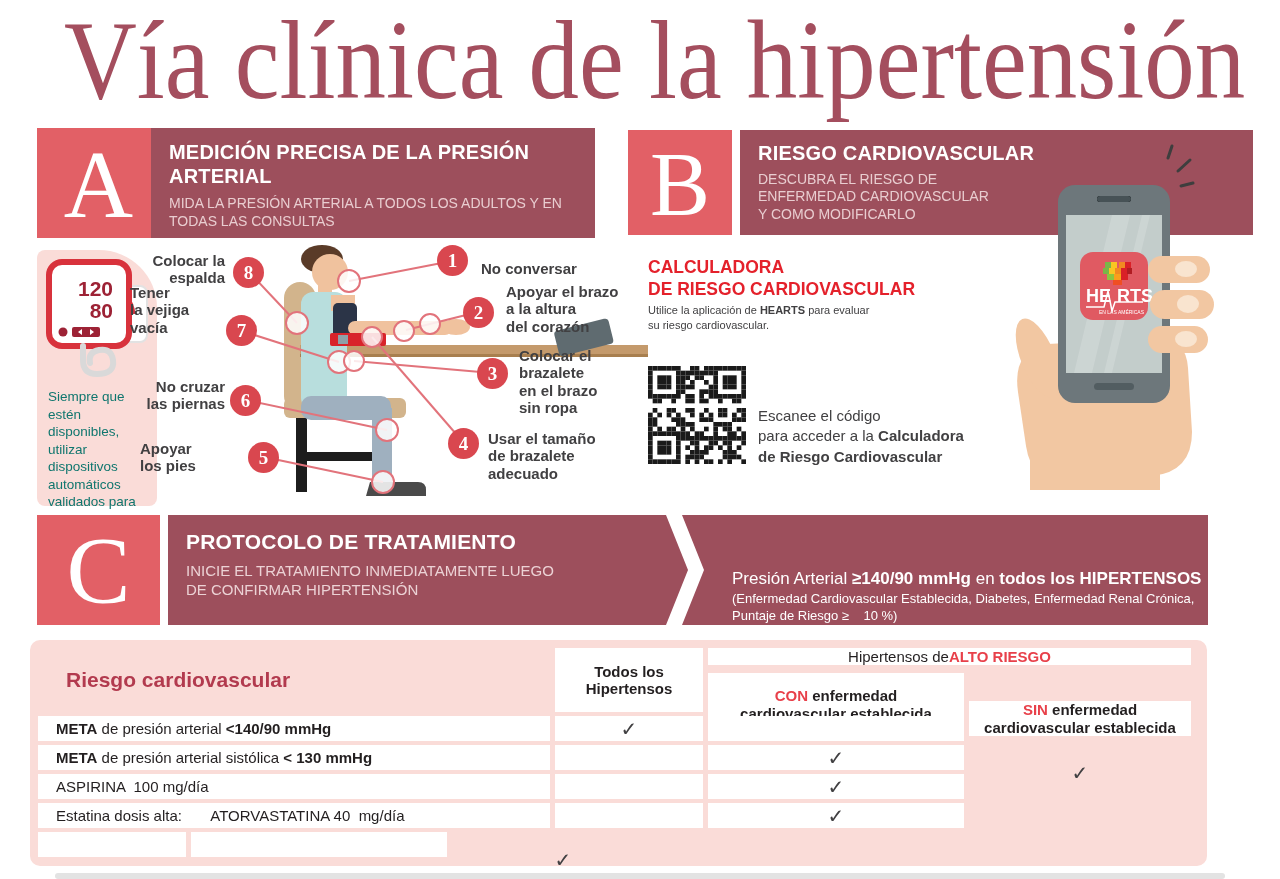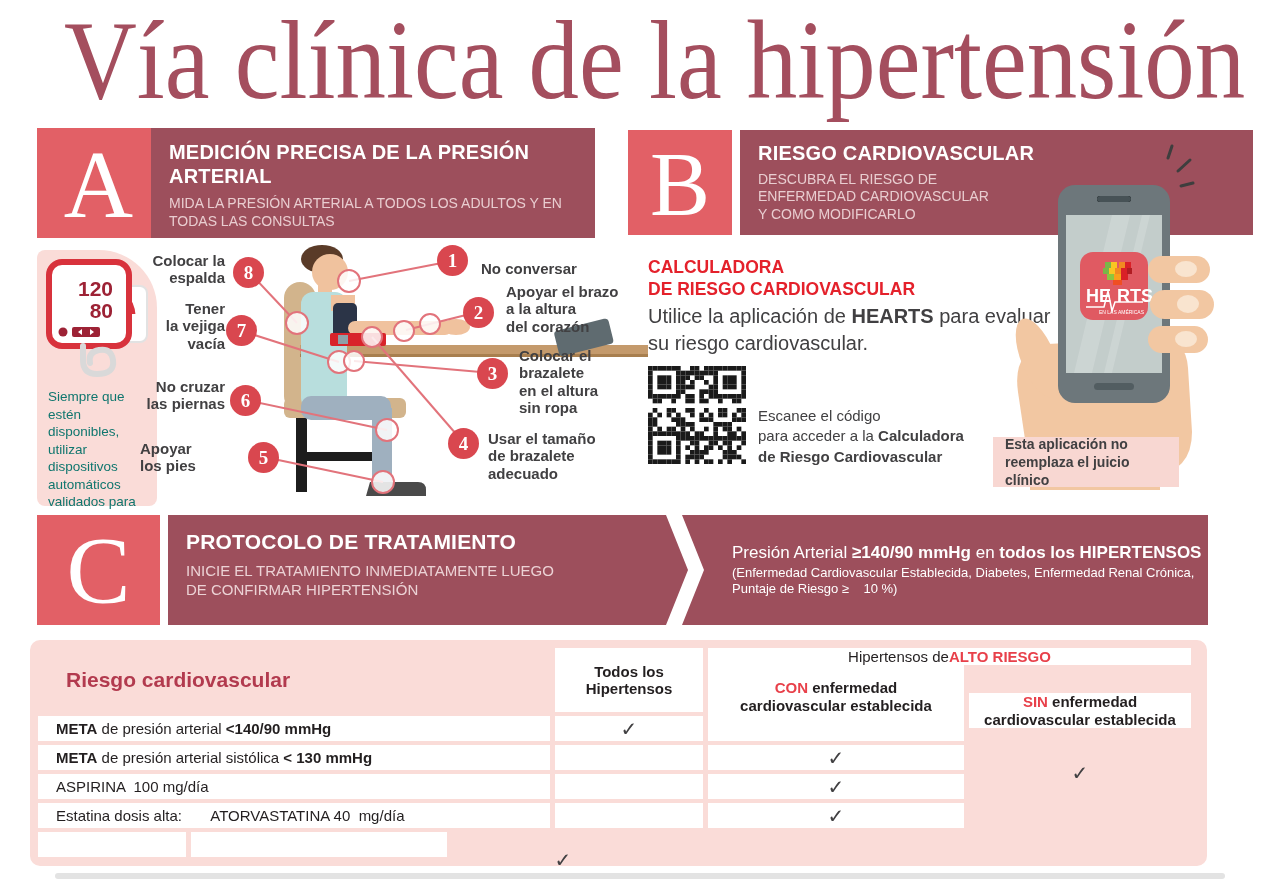--- a/index.html
+++ b/index.html
@@ -24,21 +24,21 @@
   
   .sidebar{background:var(--pink,#fadcd8);border-radius:8px 58px 8px 8px;}
   .sidebar-note{font-size:13.5px;line-height:1.3;white-space:pre-line;color:#0f766e;}
   .callout-label{font-size:15px;font-weight:bold;line-height:1.16;white-space:pre-line;color:#414042;}
   .num-circle{width:31px;height:31px;border-radius:50%;background:var(--circle-red,#d9474f);
     color:#fff;text-align:center;line-height:31px;font-size:19px;font-weight:bold;
     font-family:"Liberation Serif",serif;}
 
   
   .calc-heading{color:var(--accent-red,#e4212b);font-size:17.5px;font-weight:bold;line-height:1.25;white-space:pre-line;}
-  .calc-text{font-size:20px;line-height:1.35;white-space:pre-line;color:#414042;}
+  .calc-text{font-size:11px;line-height:1.35;white-space:pre-line;color:#414042;}
   .qr-caption{font-size:15px;line-height:1.35;white-space:pre-line;color:#414042;}
   .note-box{background:var(--note-pink,#f8d7d2);display:flex;align-items:center;box-sizing:border-box;padding:6px 12px;}
   .note-box div{font-size:14px;font-weight:bold;line-height:1.3;color:#414042;white-space:pre-line;}
 
   
   .c-bar{clip-path:polygon(0 0,498px 0,520px 55px,498px 110px,0 110px);}
   .c-panel{background:var(--maroon,#9d4f5c);color:#fff;box-sizing:border-box;
     clip-path:polygon(0 0,526px 0,526px 110px,0 110px,22px 55px);
     display:flex;flex-direction:column;justify-content:center;padding-left:50px;}
   .crit-line{font-size:17px;line-height:1.35;}
@@ -162,21 +162,21 @@
       <circle cx="404" cy="331" r="10"></circle>
       <circle cx="354" cy="361" r="10"></circle>
       <circle cx="372" cy="337" r="10"></circle>
     </g>
   </svg>
 
   <div class="abs callout-label" style="left:120px;top:252px;width:105px;text-align:right;">Colocar la
 espalda</div>
   <div class="abs num-circle" style="left:233px;top:257px;">8</div>
 
-  <div class="abs callout-label" style="left:130px;top:300px;width:95px;text-align:right;">Tener
+  <div class="abs callout-label" style="left:130px;top:284px;width:95px;">Tener
 la vejiga
 vacía</div>
   <div class="abs num-circle" style="left:226px;top:315px;">7</div>
 
   <div class="abs callout-label" style="left:120px;top:378px;width:105px;text-align:right;">No cruzar
 las piernas</div>
   <div class="abs num-circle" style="left:230px;top:385px;">6</div>
 
   <div class="abs callout-label" style="left:140px;top:440px;width:85px;text-align:left;">Apoyar
 los pies</div>
@@ -186,21 +186,21 @@
   <div class="abs callout-label" style="left:481px;top:260px;width:140px;">No conversar</div>
 
   <div class="abs num-circle" style="left:463px;top:297px;">2</div>
   <div class="abs callout-label" style="left:506px;top:283px;width:140px;">Apoyar el brazo
 a la altura
 del corazón</div>
 
   <div class="abs num-circle" style="left:477px;top:358px;">3</div>
   <div class="abs callout-label" style="left:519px;top:347px;width:130px;">Colocar el
 brazalete
-en el altura
+en el brazo
 sin ropa</div>
 
   <div class="abs num-circle" style="left:448px;top:428px;">4</div>
   <div class="abs callout-label" style="left:488px;top:430px;width:140px;">Usar el tamaño
 de brazalete
 adecuado</div>
 
   <div class="abs calc-heading" style="left:648px;top:257px;">CALCULADORA
 DE RIESGO CARDIOVASCULAR</div>
   <div class="abs calc-text" style="left:648px;top:303px;"><span>Utilice la aplicación de </span><b>HEARTS</b><span style="white-space:pre-line;"> para evaluar
@@ -514,47 +514,43 @@
       <rect x="150" y="160" width="64" height="29" rx="14.5"></rect>
       <rect x="148" y="196" width="60" height="27" rx="13.5"></rect>
     </g>
     <g fill="#f9e4cf">
       <ellipse cx="186" cy="139" rx="11" ry="8"></ellipse>
       <ellipse cx="188" cy="174" rx="11" ry="9"></ellipse>
       <ellipse cx="186" cy="209" rx="11" ry="8"></ellipse>
     </g>
   </svg>
 
-  <div class="abs note-box" style="left:993px;top:437px;width:186px;height:50px;">
-    <div>Esta aplicación no
-reemplaza el juicio clínico</div>
-  </div>
 
   <div class="abs letter-box" style="left:37px;top:515px;width:123px;height:110px;">
     <span style="font-size:96px;line-height:112px;">C</span>
   </div>
   <div class="abs bar c-bar" style="left:168px;top:515px;width:520px;height:110px;padding:15px 18px;">
     <div class="bar-title" style="font-size:21px;">PROTOCOLO DE TRATAMIENTO</div>
     <div class="bar-sub" style="font-size:15px;color:#ecd2d5;">INICIE EL TRATAMIENTO INMEDIATAMENTE LUEGO
 DE CONFIRMAR HIPERTENSIÓN</div>
   </div>
-  <div class="abs c-panel" style="left:682px;top:515px;width:526px;height:110px;">
+  <div class="abs c-panel" style="left:682px;top:515px;width:526px;height:110px;justify-content:flex-end;">
     <div class="crit-line"><span>Presión Arterial </span><b>≥140/90 mmHg</b><span> en </span><b>todos los HIPERTENSOS</b></div>
     <div class="crit-small">(Enfermedad Cardiovascular Establecida, Diabetes, Enfermedad Renal Crónica,</div>
     <div class="crit-small">Puntaje de Riesgo ≥    10 %)</div>
   </div>
 
   <div class="abs rtable" style="left:30px;top:640px;width:1177px;height:226px;">
     <div class="t-hrow">
       <div class="t-label-col">
         <span class="t-title">Riesgo cardiovascular</span>
       </div>
       <div class="cell hd w-col1">Todos los
 Hipertensos</div>
-      <div style="display:flex;flex-direction:column;gap:0;width:483px;">
+      <div style="display:flex;flex-direction:column;gap:8px;width:483px;">
         <div class="cell hd" style="height:28px;"><span style="font-weight:normal;">Hipertensos de </span><span class="accent">ALTO RIESGO</span></div>
         <div style="display:flex;gap:5px;flex:1;">
           <div class="cell hd w-col2"><span><span class="accent">CON</span><span style="white-space:pre-line;"> enfermedad
 cardiovascular establecida</span></span></div>
           <div class="cell hd w-col3"><span><span class="accent">SIN</span><span style="white-space:pre-line;"> enfermedad
 cardiovascular establecida</span></span></div>
         </div>
       </div>
     </div>
 

